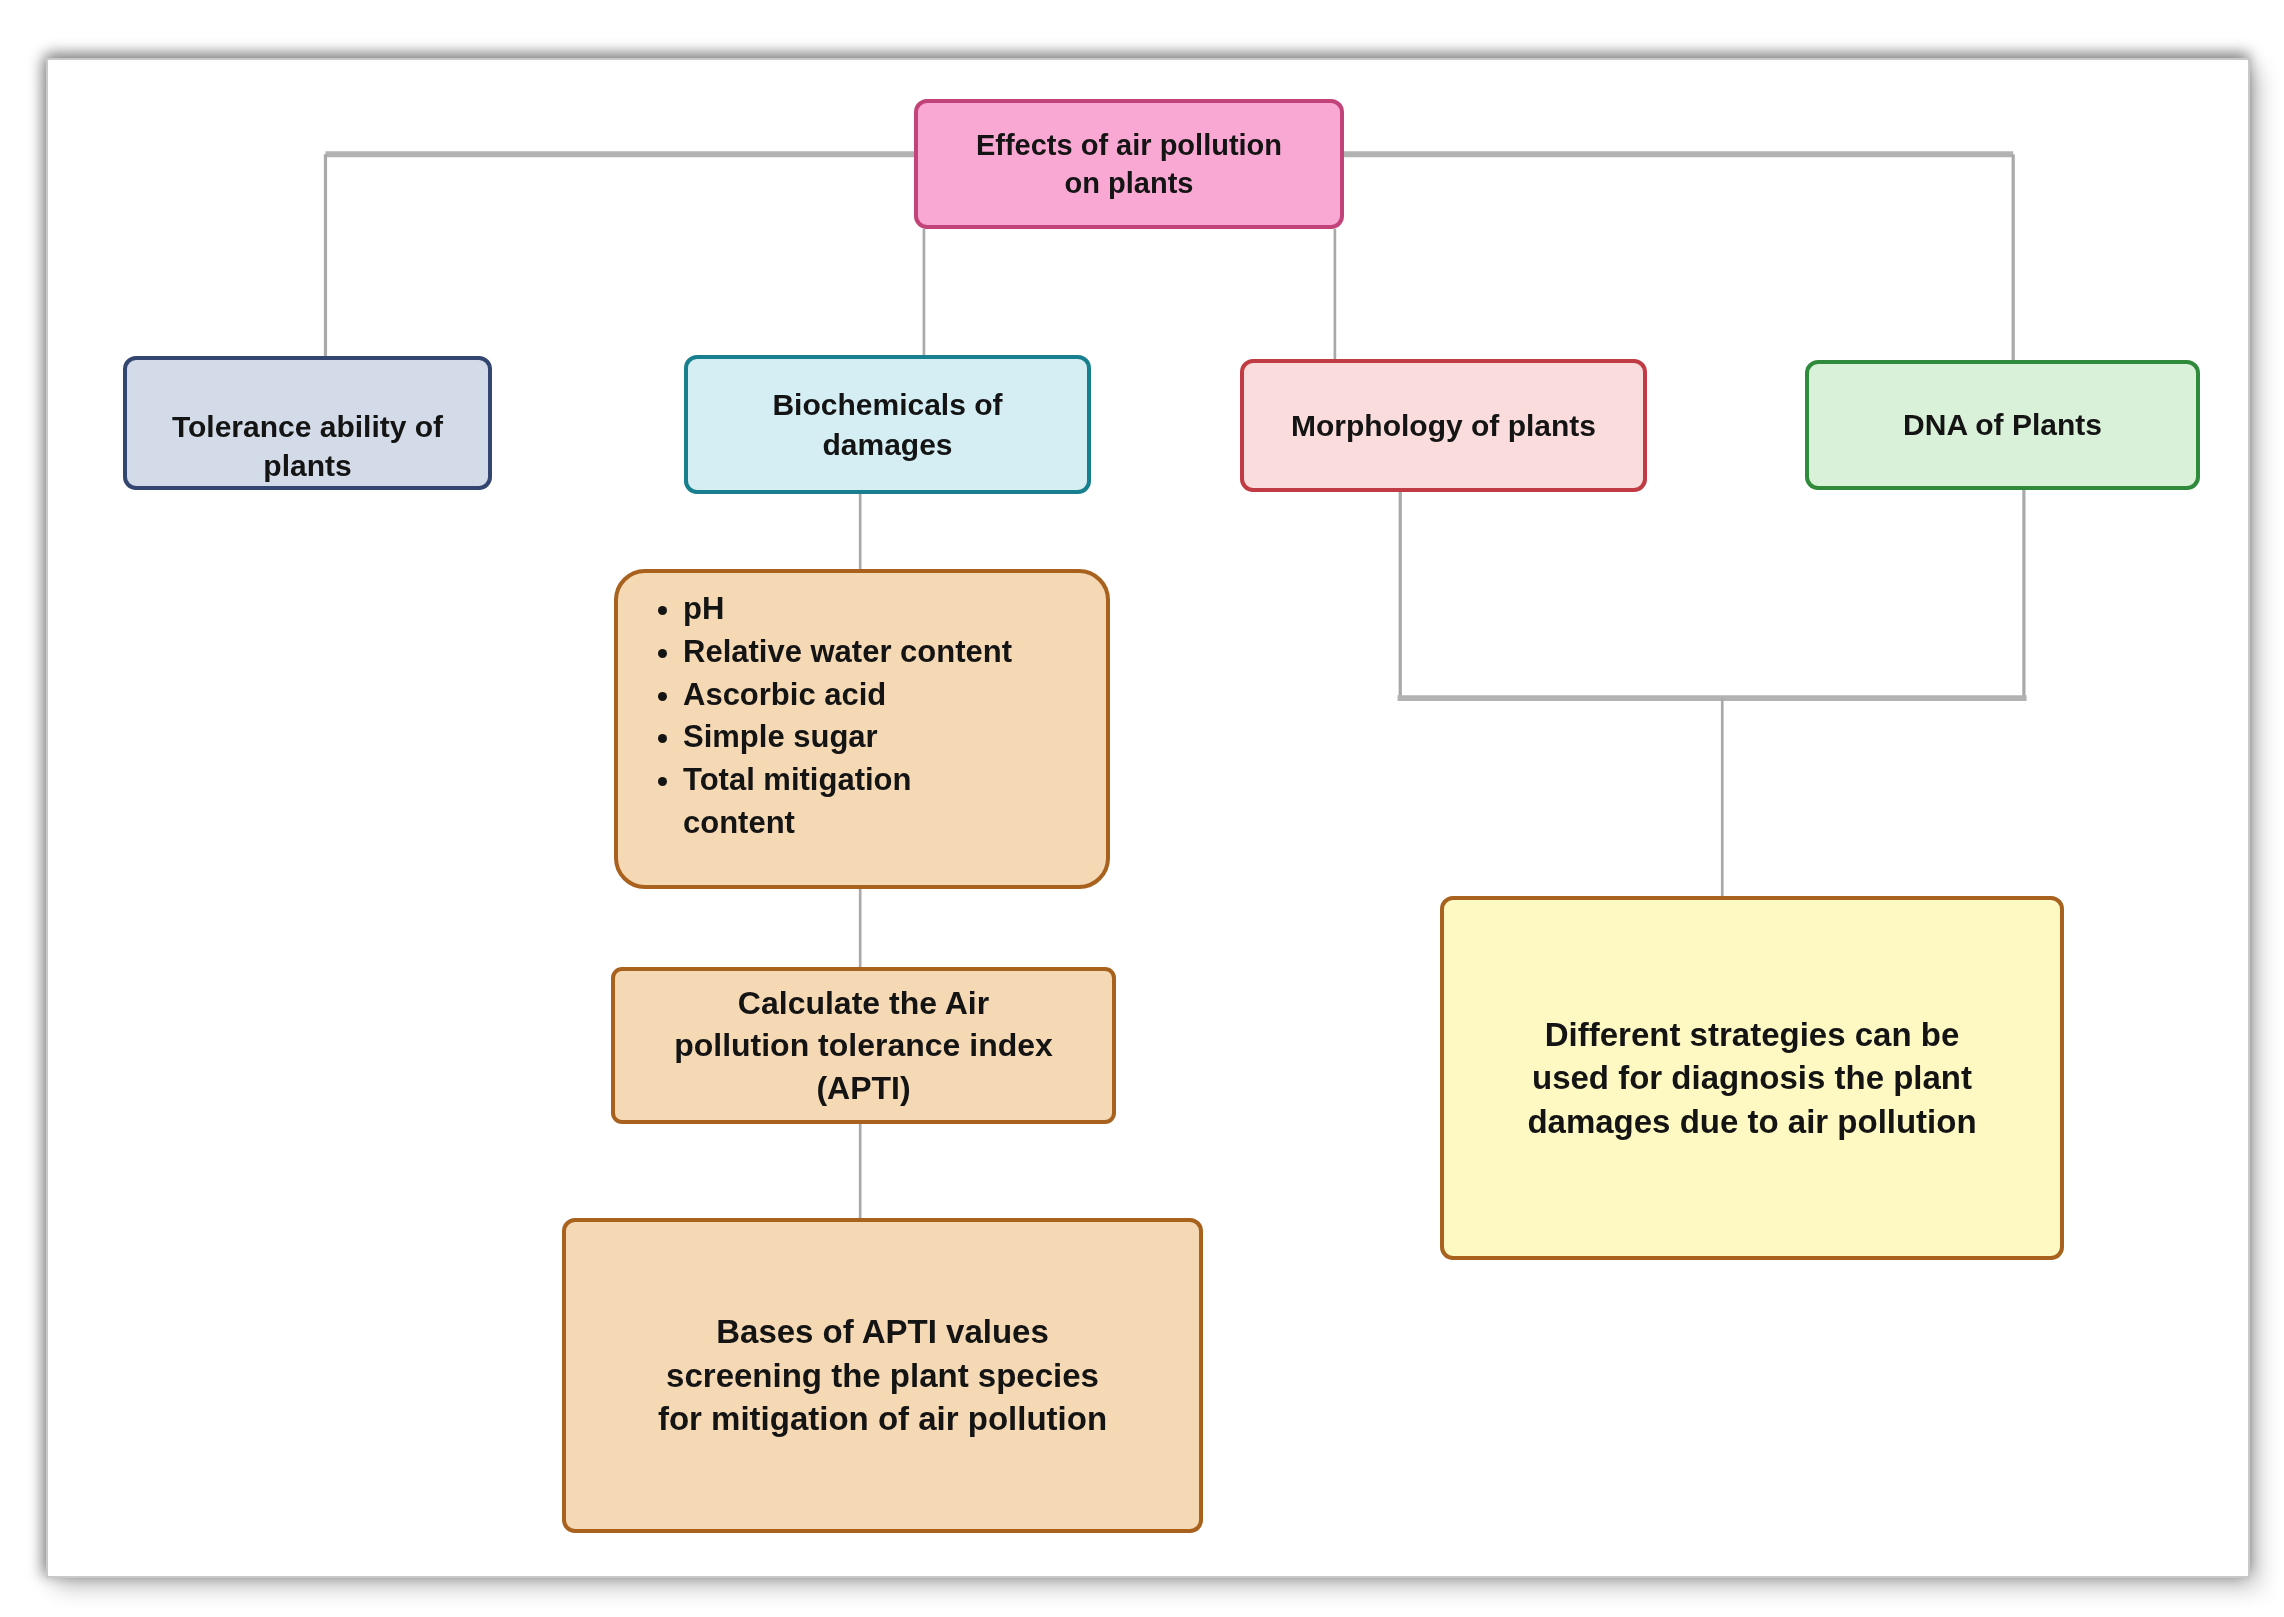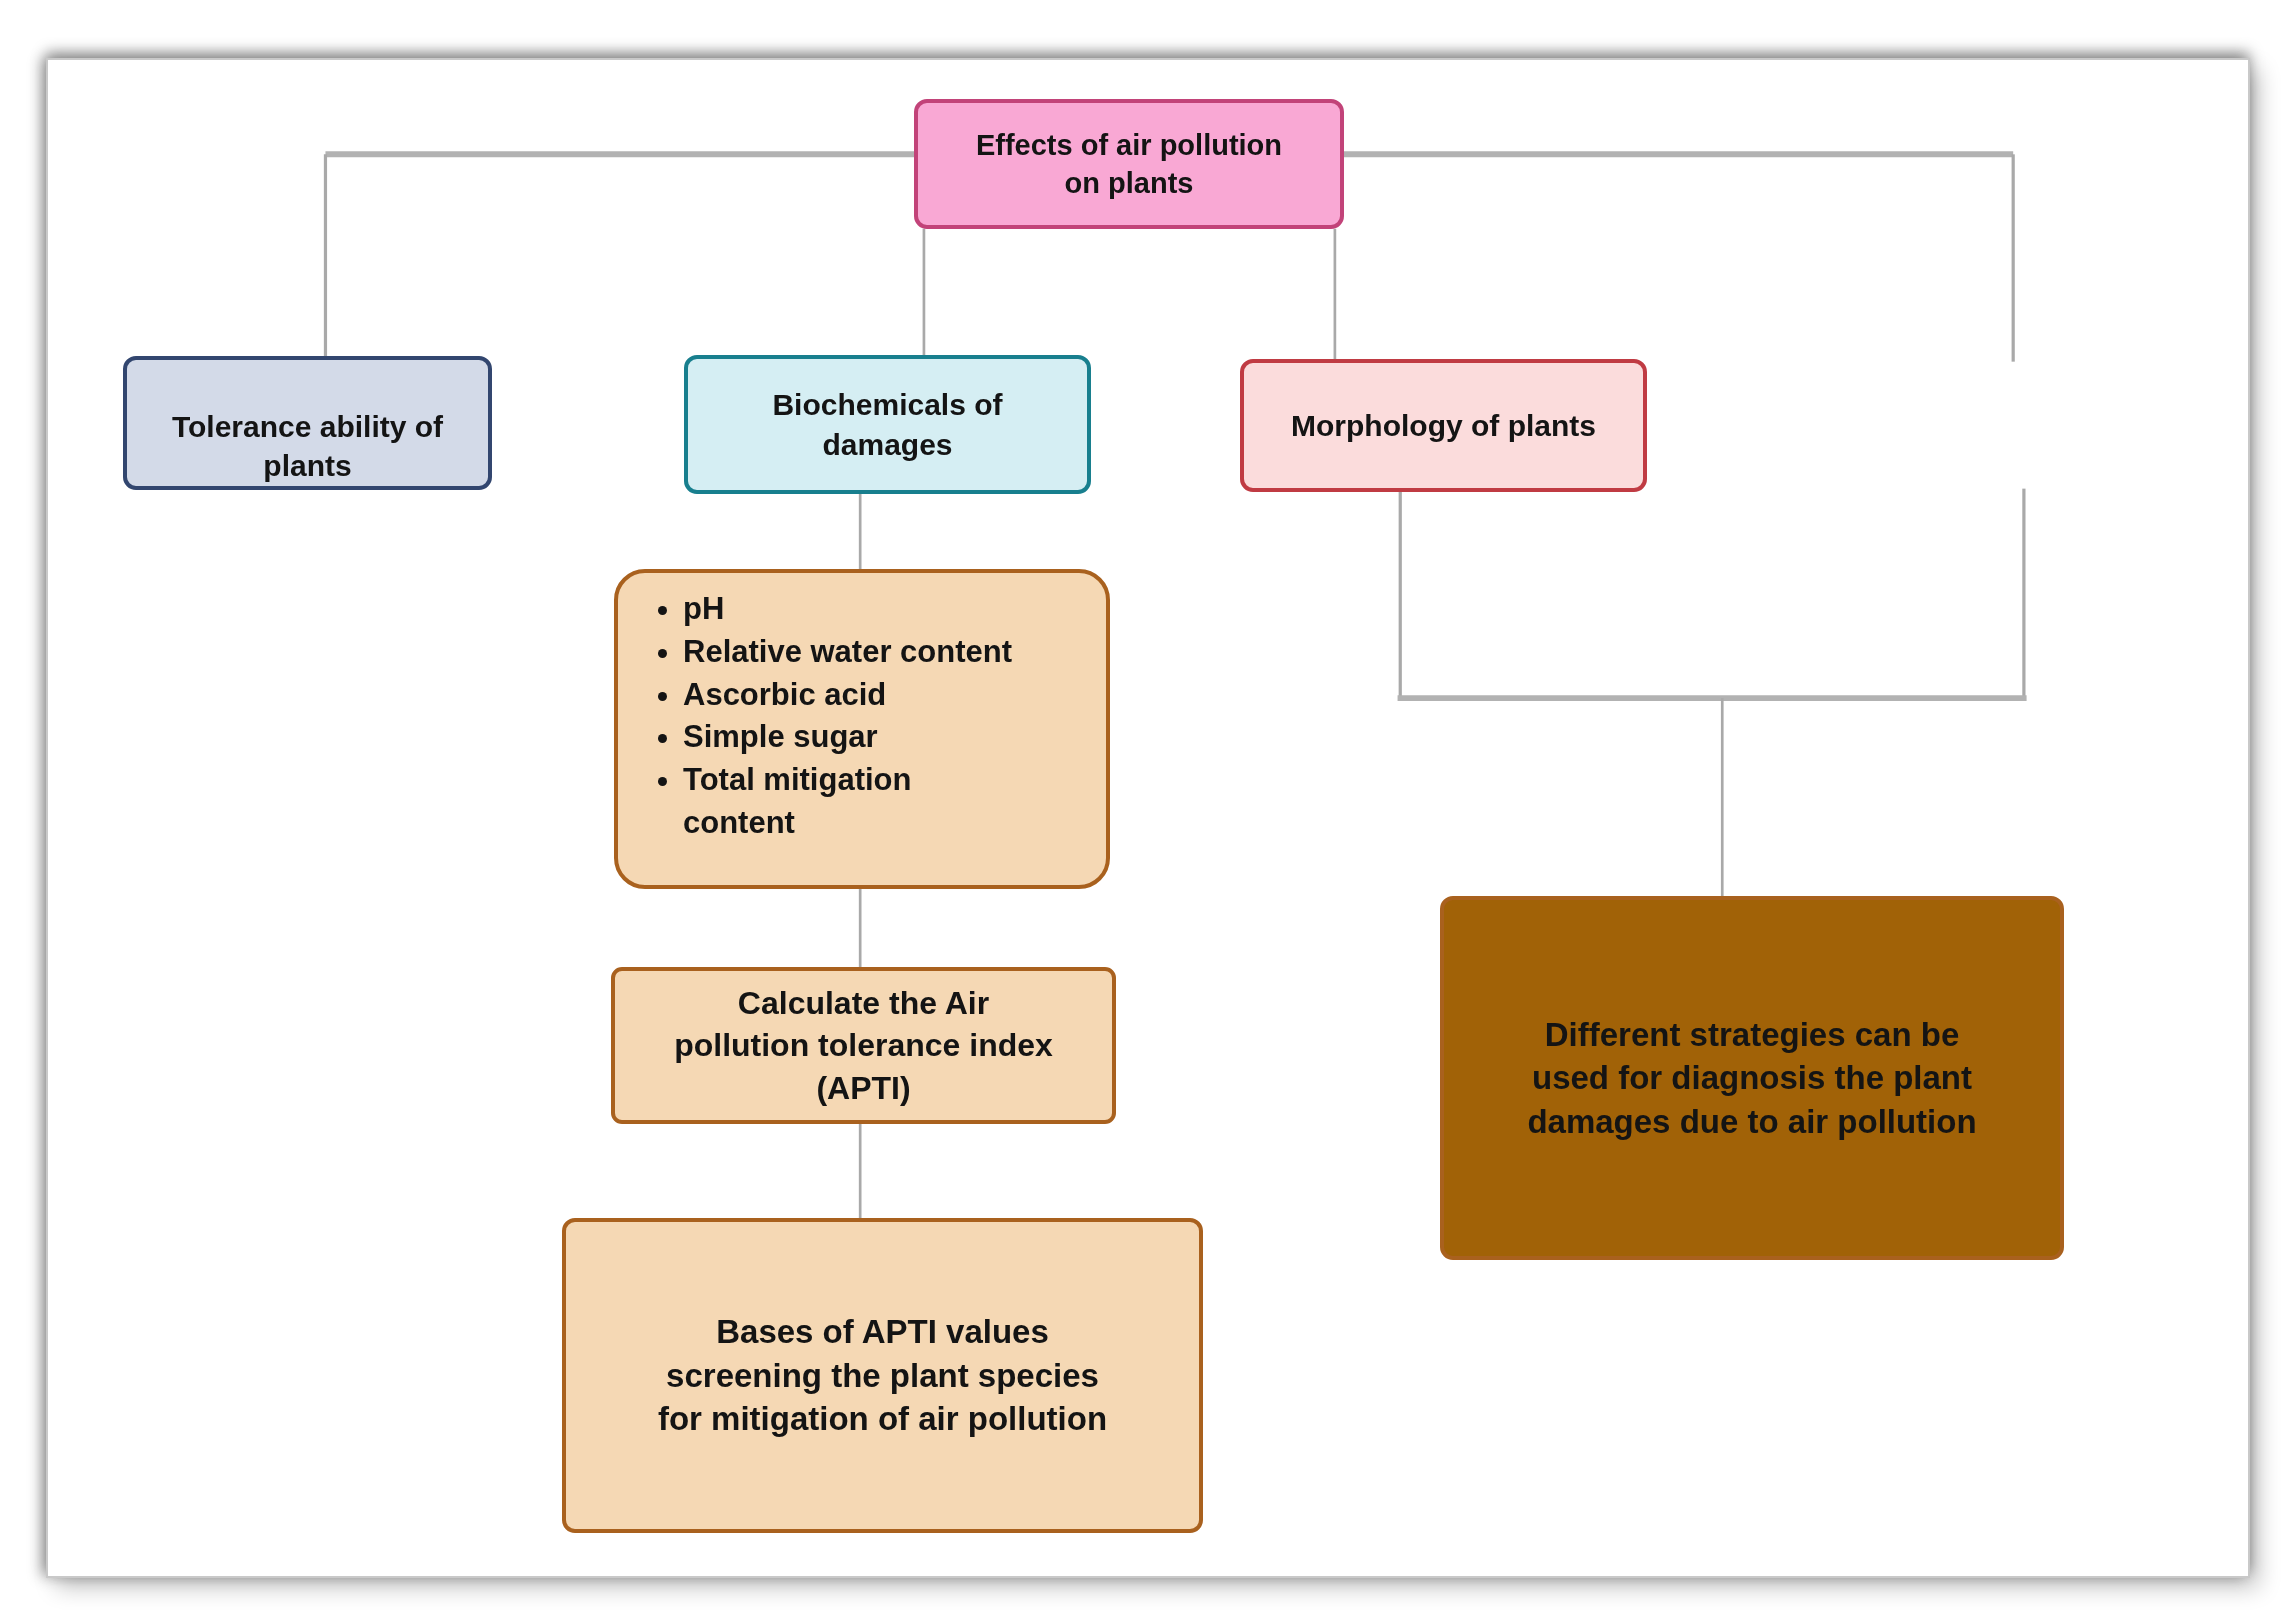--- a/index.html
+++ b/index.html
@@ -96,20 +96,23 @@
 
   <div class="node" id="node-biochem" style="background-color: rgb(213, 238, 243); border-color: rgb(24, 127, 142);">
     <span class="label">Biochemicals of
 damages</span>
   </div>
 
   <div class="node" id="node-morphology" style="background-color: rgb(251, 220, 220); border-color: rgb(192, 59, 67);">
     <span class="label">Morphology of plants</span>
   </div>
 
+  <div class="node" id="node-dna" style="background-color: rgb(216, 241, 216); border-color: rgb(47, 139, 59);">
+    <span class="label">DNA of Plants</span>
+  </div>
 
   <div class="node" id="node-params" style="background-color: rgb(245, 216, 180); border-color: rgb(169, 97, 30);">
     <ul>
         <li>pH</li>
         <li>Relative water content</li>
         <li>Ascorbic acid</li>
         <li>Simple sugar</li>
         <li>Total mitigation
 content</li>
       </ul>
@@ -120,19 +123,19 @@
 pollution tolerance index
 (APTI)</span>
   </div>
 
   <div class="node" id="node-bases" style="background-color: rgb(245, 216, 180); border-color: rgb(169, 97, 30);">
     <span class="label">Bases of APTI values
 screening the plant species
 for mitigation of air pollution</span>
   </div>
 
-  <div class="node" id="node-strategies" style="background-color: #a16207; border-color: rgb(169, 97, 30);">
+  <div class="node" id="node-strategies" style="background-color: #fef9c3; border-color: rgb(169, 97, 30);">
     <span class="label">Different strategies can be
 used for diagnosis the plant
 damages due to air pollution</span>
   </div>
 </div>
 
 
 </body></html>

